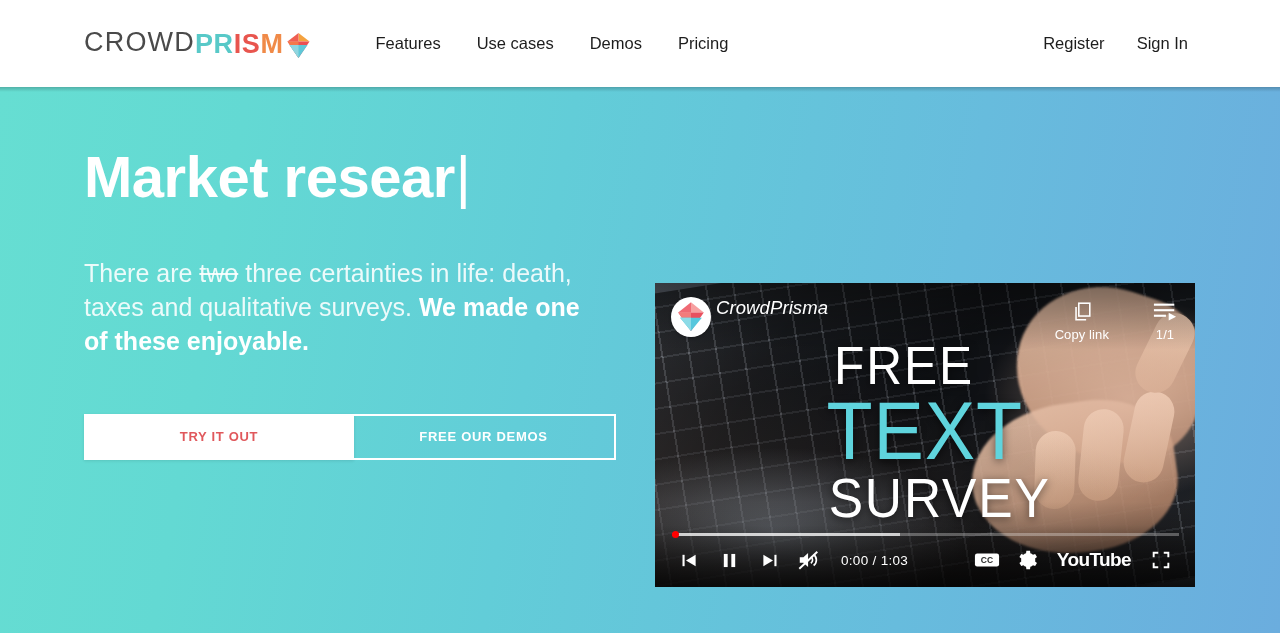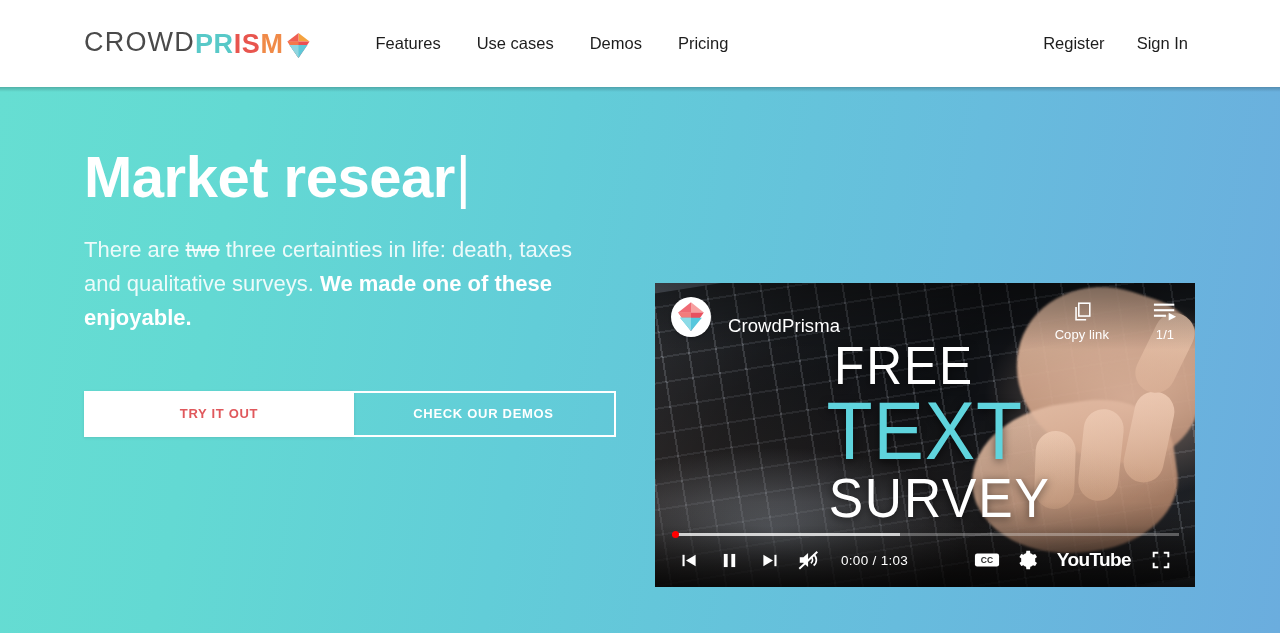--- a/index.html
+++ b/index.html
@@ -57,22 +57,22 @@
   .hero-left { position:absolute; left:84px; top:60px; width:560px; }
   .hero-title {
     font-size:58px; font-weight:700; color:#ffffff;
     letter-spacing:-0.5px; line-height:1.05; white-space:nowrap;
   }
   .caret {
     display:inline-block; font-weight:400; margin-left:1px;
     color:#ffffff;
   }
   .hero-sub {
-    margin-top:25px;
-    font-size:22px; line-height:34px; color:rgba(255,255,255,0.88);
+    margin-top:48px;
+    font-size:25px; line-height:34px; color:rgba(255,255,255,0.88);
     max-width:520px; font-weight:400;
   }
   .strike { text-decoration:line-through; }
   .hero-sub b { color:#ffffff; font-weight:700; }
 
   .hero-buttons { display:flex; margin-top:56px; }
   .btn {
     height:46px; display:flex; align-items:center; justify-content:center;
     font-size:13px; font-weight:700; letter-spacing:0.7px;
     cursor:pointer; user-select:none;
@@ -131,21 +131,21 @@
     position:absolute; inset:0;
     background:
       linear-gradient(to bottom, rgba(0,0,0,0.42) 0%, rgba(0,0,0,0) 22%),
       linear-gradient(to top, rgba(0,0,0,0.55) 0%, rgba(0,0,0,0) 28%);
   }
 
   .video-head {
     position:absolute; left:0; right:0; top:0; height:72px;
     display:flex; align-items:flex-start; padding:14px 18px 0 16px;
   }
-  .chan { display:flex; align-items:flex-end; gap:17px; }
+  .chan { display:flex; align-items:flex-start; gap:5px;font-style:italic; }
   .chan-avatar {
     width:40px; height:40px; border-radius:50%; background:#fff;
     display:flex; align-items:center; justify-content:center;
     box-shadow:0 1px 3px rgba(0,0,0,.3);
   }
   .chan-name { color:#fff; font-size:18.5px; letter-spacing:.1px; }
 
   .head-right { margin-left:auto; display:flex; gap:44px; padding-top:3px; }
   .head-btn {
     display:flex; flex-direction:column; align-items:center; gap:5px;
@@ -242,21 +242,21 @@
 <section class="hero" style="background: linear-gradient(100deg, rgb(102, 222, 210) 0%, rgb(99, 217, 211) 18%, rgb(98, 205, 216) 42%, rgb(103, 188, 221) 72%, rgb(107, 173, 222) 100%);">
   <div class="hero-inner">
 
     <div class="hero-left">
       <h1 class="hero-title"><span>Market resear</span><span class="caret">|</span></h1>
 
       <p class="hero-sub"><span>There are </span><span class="strike">two</span><span> three certainties in life: death, taxes and qualitative surveys. </span><b>We made one of these enjoyable.</b></p>
 
       <div class="hero-buttons">
         <div class="btn btn-primary" style="color: rgb(224, 88, 92);">TRY IT OUT</div>
-        <div class="btn btn-secondary">CHECK OUR DEMOS</div>
+        <div class="btn btn-secondary">FREE OUR DEMOS</div>
       </div>
     </div>
 
     <div class="video">
 
       <div class="video-bg">
         <div class="kb-base"></div>
         <div class="kb-keys"></div>
         <div class="hand-a"></div>
         <div class="hand-b"></div>

